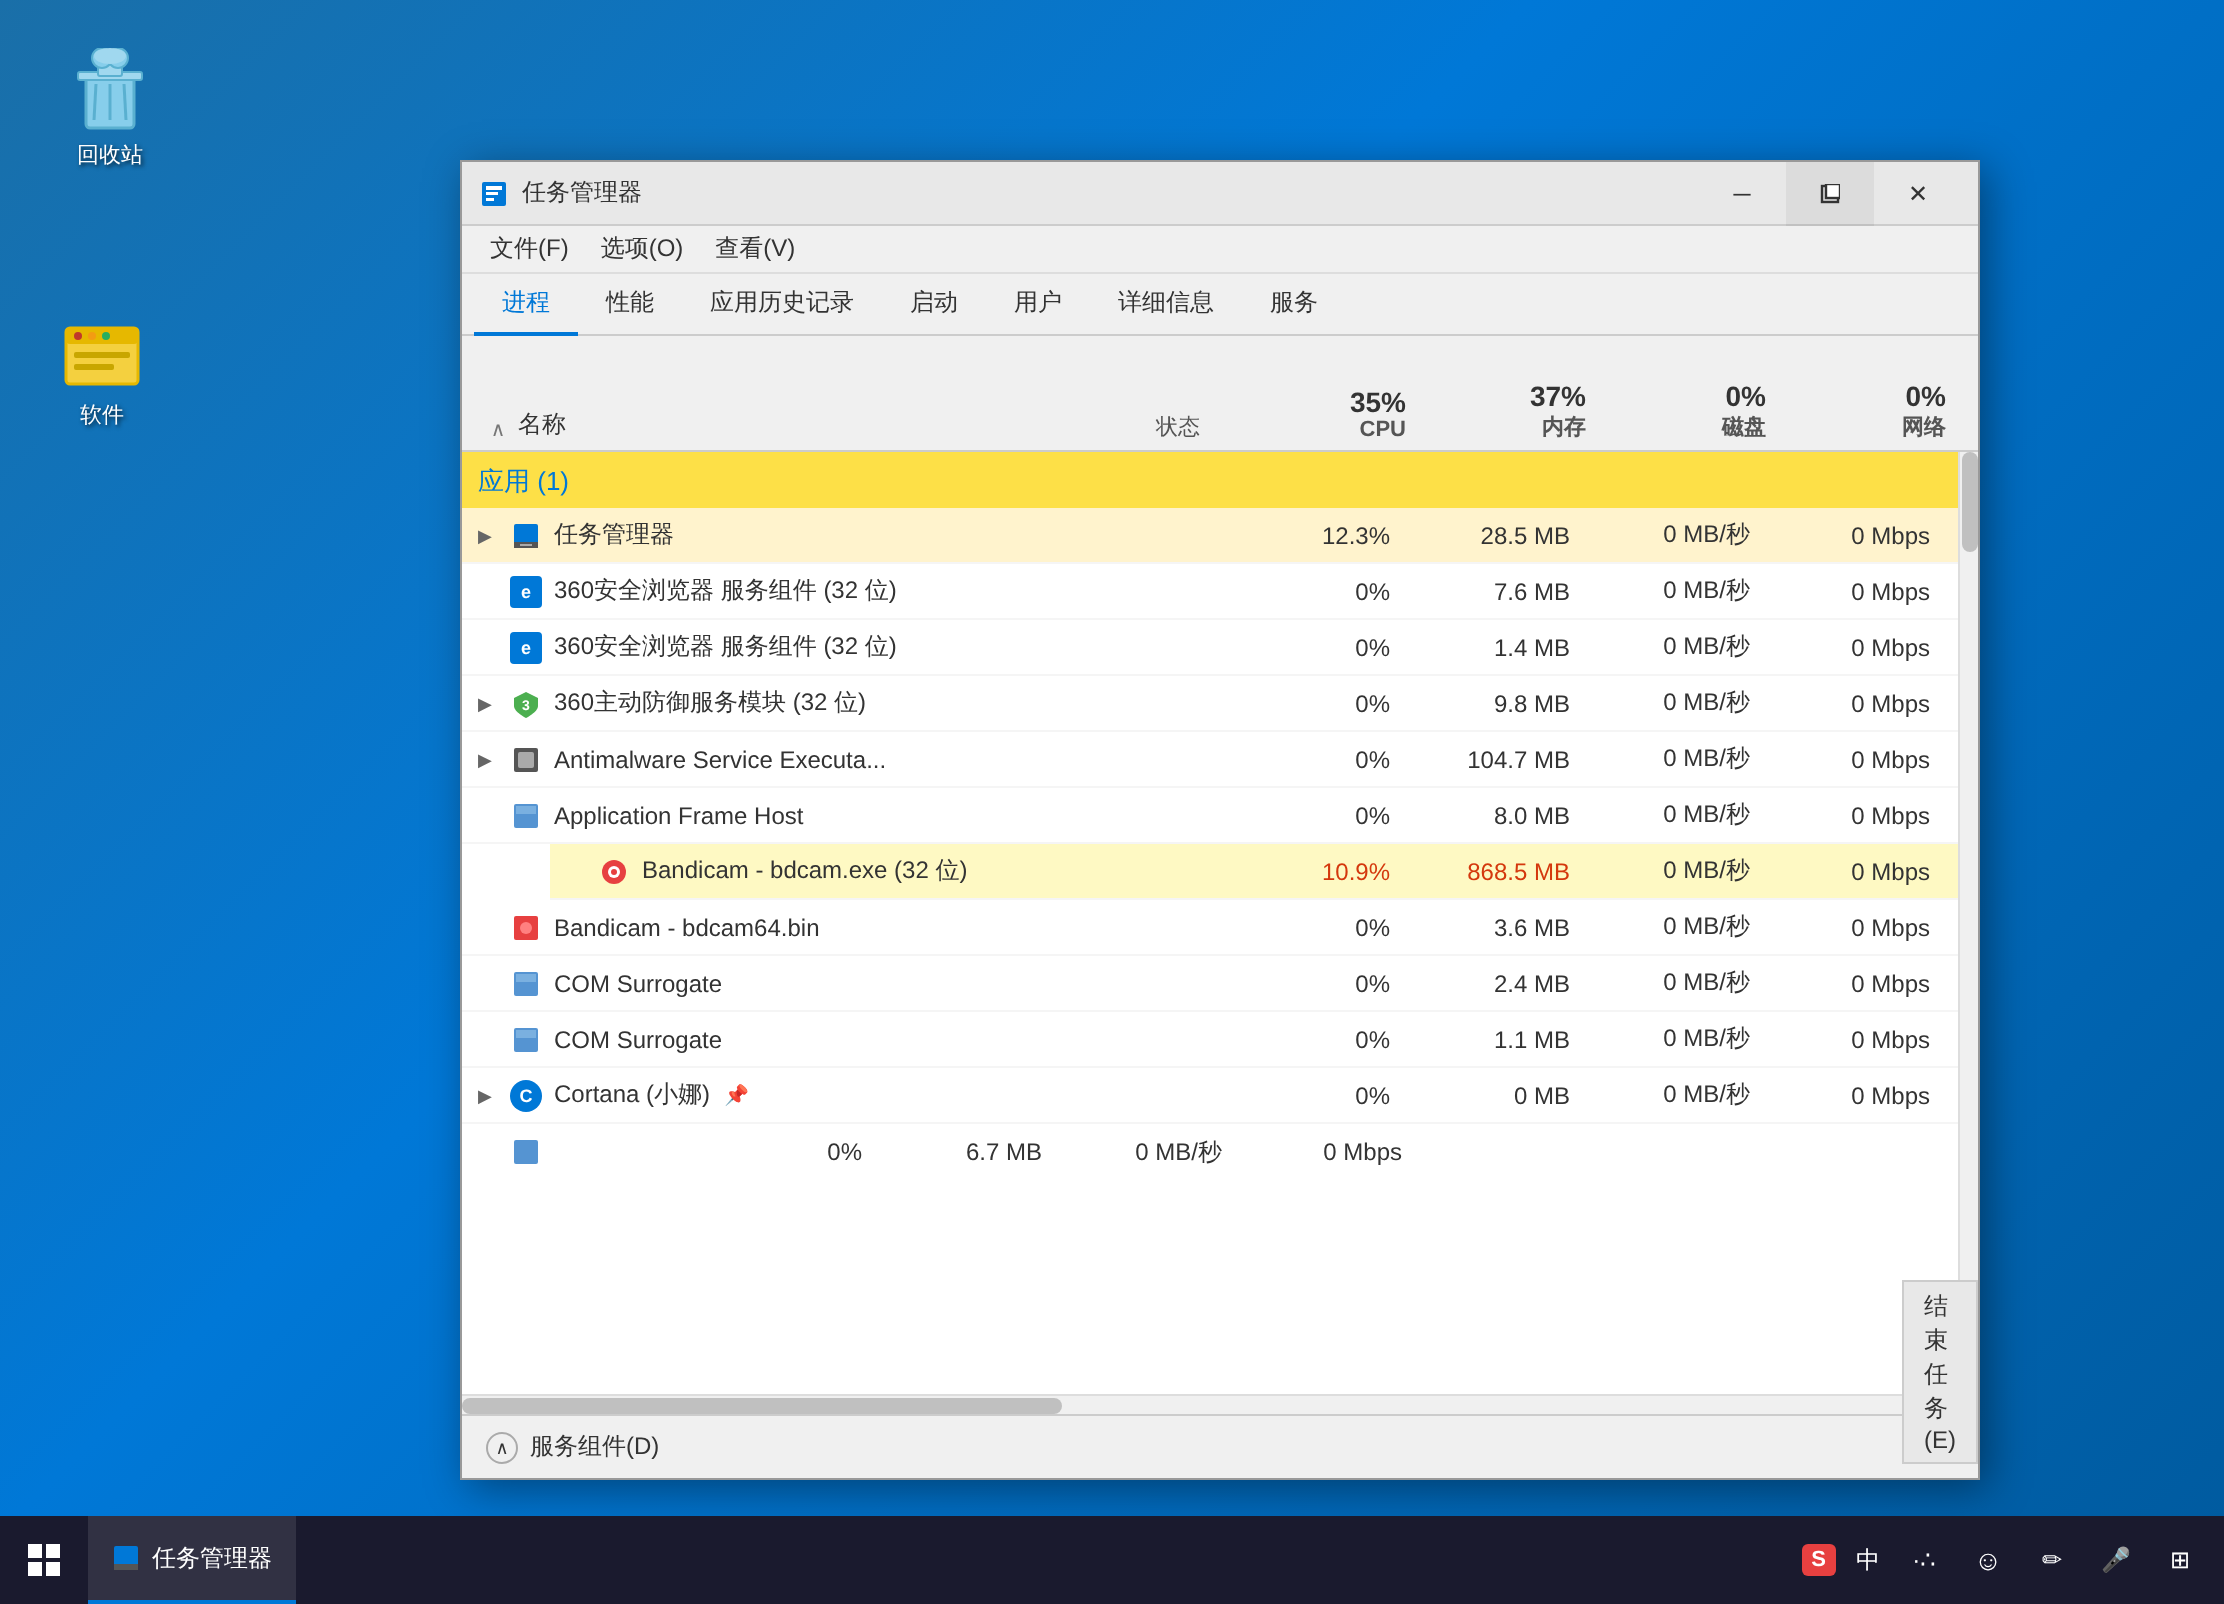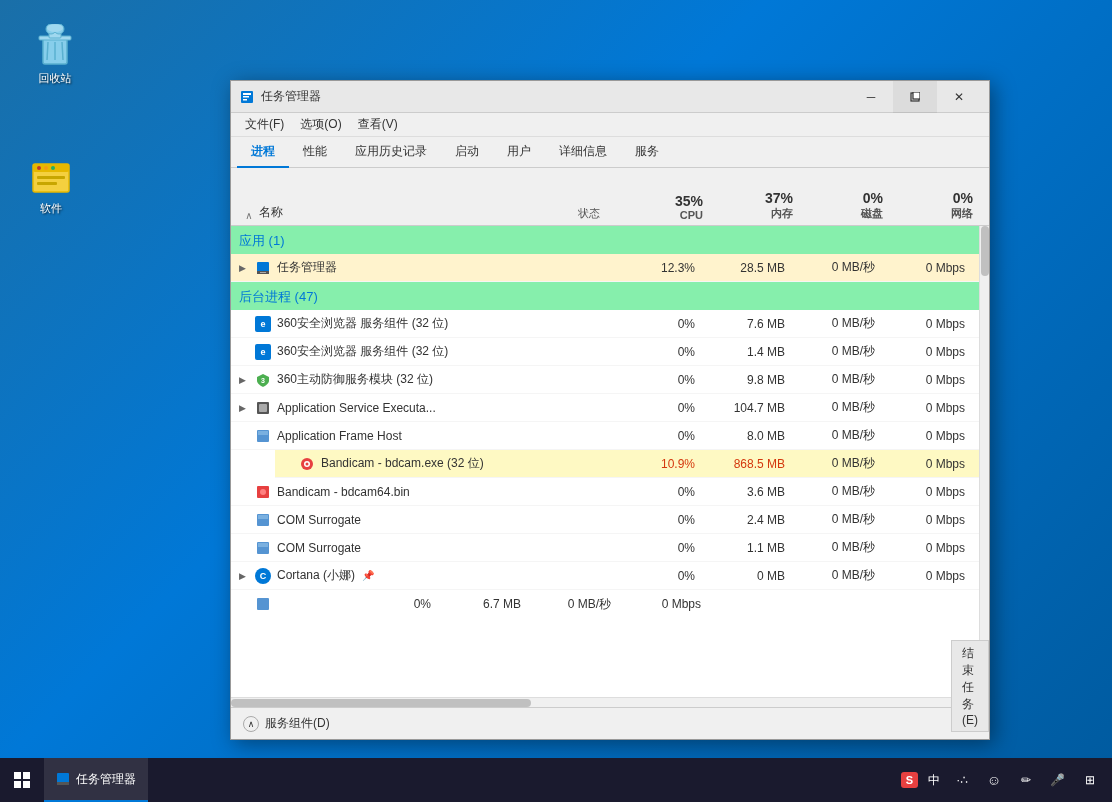--- a/index.html
+++ b/index.html
@@ -180,21 +180,21 @@
       padding: 6px 14px;
       cursor: pointer;
       font-size: 12px;
       color: #333;
       border-bottom: 2px solid transparent;
       margin-bottom: -1px;
     }
     .tab.active {
       border-bottom: 2px solid #0078d7;
       color: #0078d7;
-      font-weight: 700;
+      font-weight: 400;
     }
     
     .table-header {
       display: flex;
       align-items: flex-end;
       background: #f0f0f0;
       border-bottom: 1px solid #ccc;
       padding: 4px 0 4px 8px;
       flex-shrink: 0;
     }
@@ -238,21 +238,21 @@
     }
     .process-list::-webkit-scrollbar { width: 10px; }
     .process-list::-webkit-scrollbar-track { background: #f0f0f0; }
     .process-list::-webkit-scrollbar-thumb { background: #c0c0c0; border-radius: 4px; }
     
     .section-header {
       padding: 6px 8px 4px 8px;
       color: #0078d7;
       font-size: 13px;
       font-weight: 500;
-      background: #86efac;
+      background: #fde047;
     }
     
     .process-row {
       display: flex;
       align-items: center;
       padding: 3px 8px;
       border-bottom: 1px solid #f5f5f5;
       min-height: 28px;
       cursor: pointer;
     }
@@ -485,21 +485,20 @@
             </svg>
           </div>
           <div class="row-name">任务管理器</div>
           <div class="row-status"></div>
           <div class="row-cpu">12.3%</div>
           <div class="row-mem">28.5 MB</div>
           <div class="row-disk">0 MB/秒</div>
           <div class="row-net">0 Mbps</div>
         </div>
 
-        <div class="section-header">后台进程 (47)</div>
 
         <div class="process-row">
           <div class="row-expand"></div>
           <div class="row-icon" style="background:#0078d7;border-radius:2px;color:white;font-weight:bold;font-size:9px;">e</div>
           <div class="row-name">360安全浏览器 服务组件 (32 位)</div>
           <div class="row-status"></div>
           <div class="row-cpu">0%</div>
           <div class="row-mem">7.6 MB</div>
           <div class="row-disk">0 MB/秒</div>
           <div class="row-net">0 Mbps</div>
@@ -533,21 +532,21 @@
         </div>
 
         <div class="process-row">
           <div class="row-expand">▶</div>
           <div class="row-icon">
             <svg width="14" height="14" viewBox="0 0 14 14">
               <rect x="1" y="1" width="12" height="12" rx="1" fill="#555"></rect>
               <rect x="3" y="3" width="8" height="8" rx="1" fill="#aaa"></rect>
             </svg>
           </div>
-          <div class="row-name">Application Service Executa...</div>
+          <div class="row-name">Antimalware Service Executa...</div>
           <div class="row-status"></div>
           <div class="row-cpu">0%</div>
           <div class="row-mem">104.7 MB</div>
           <div class="row-disk">0 MB/秒</div>
           <div class="row-net">0 Mbps</div>
         </div>
 
         <div class="process-row">
           <div class="row-expand"></div>
           <div class="row-icon">

